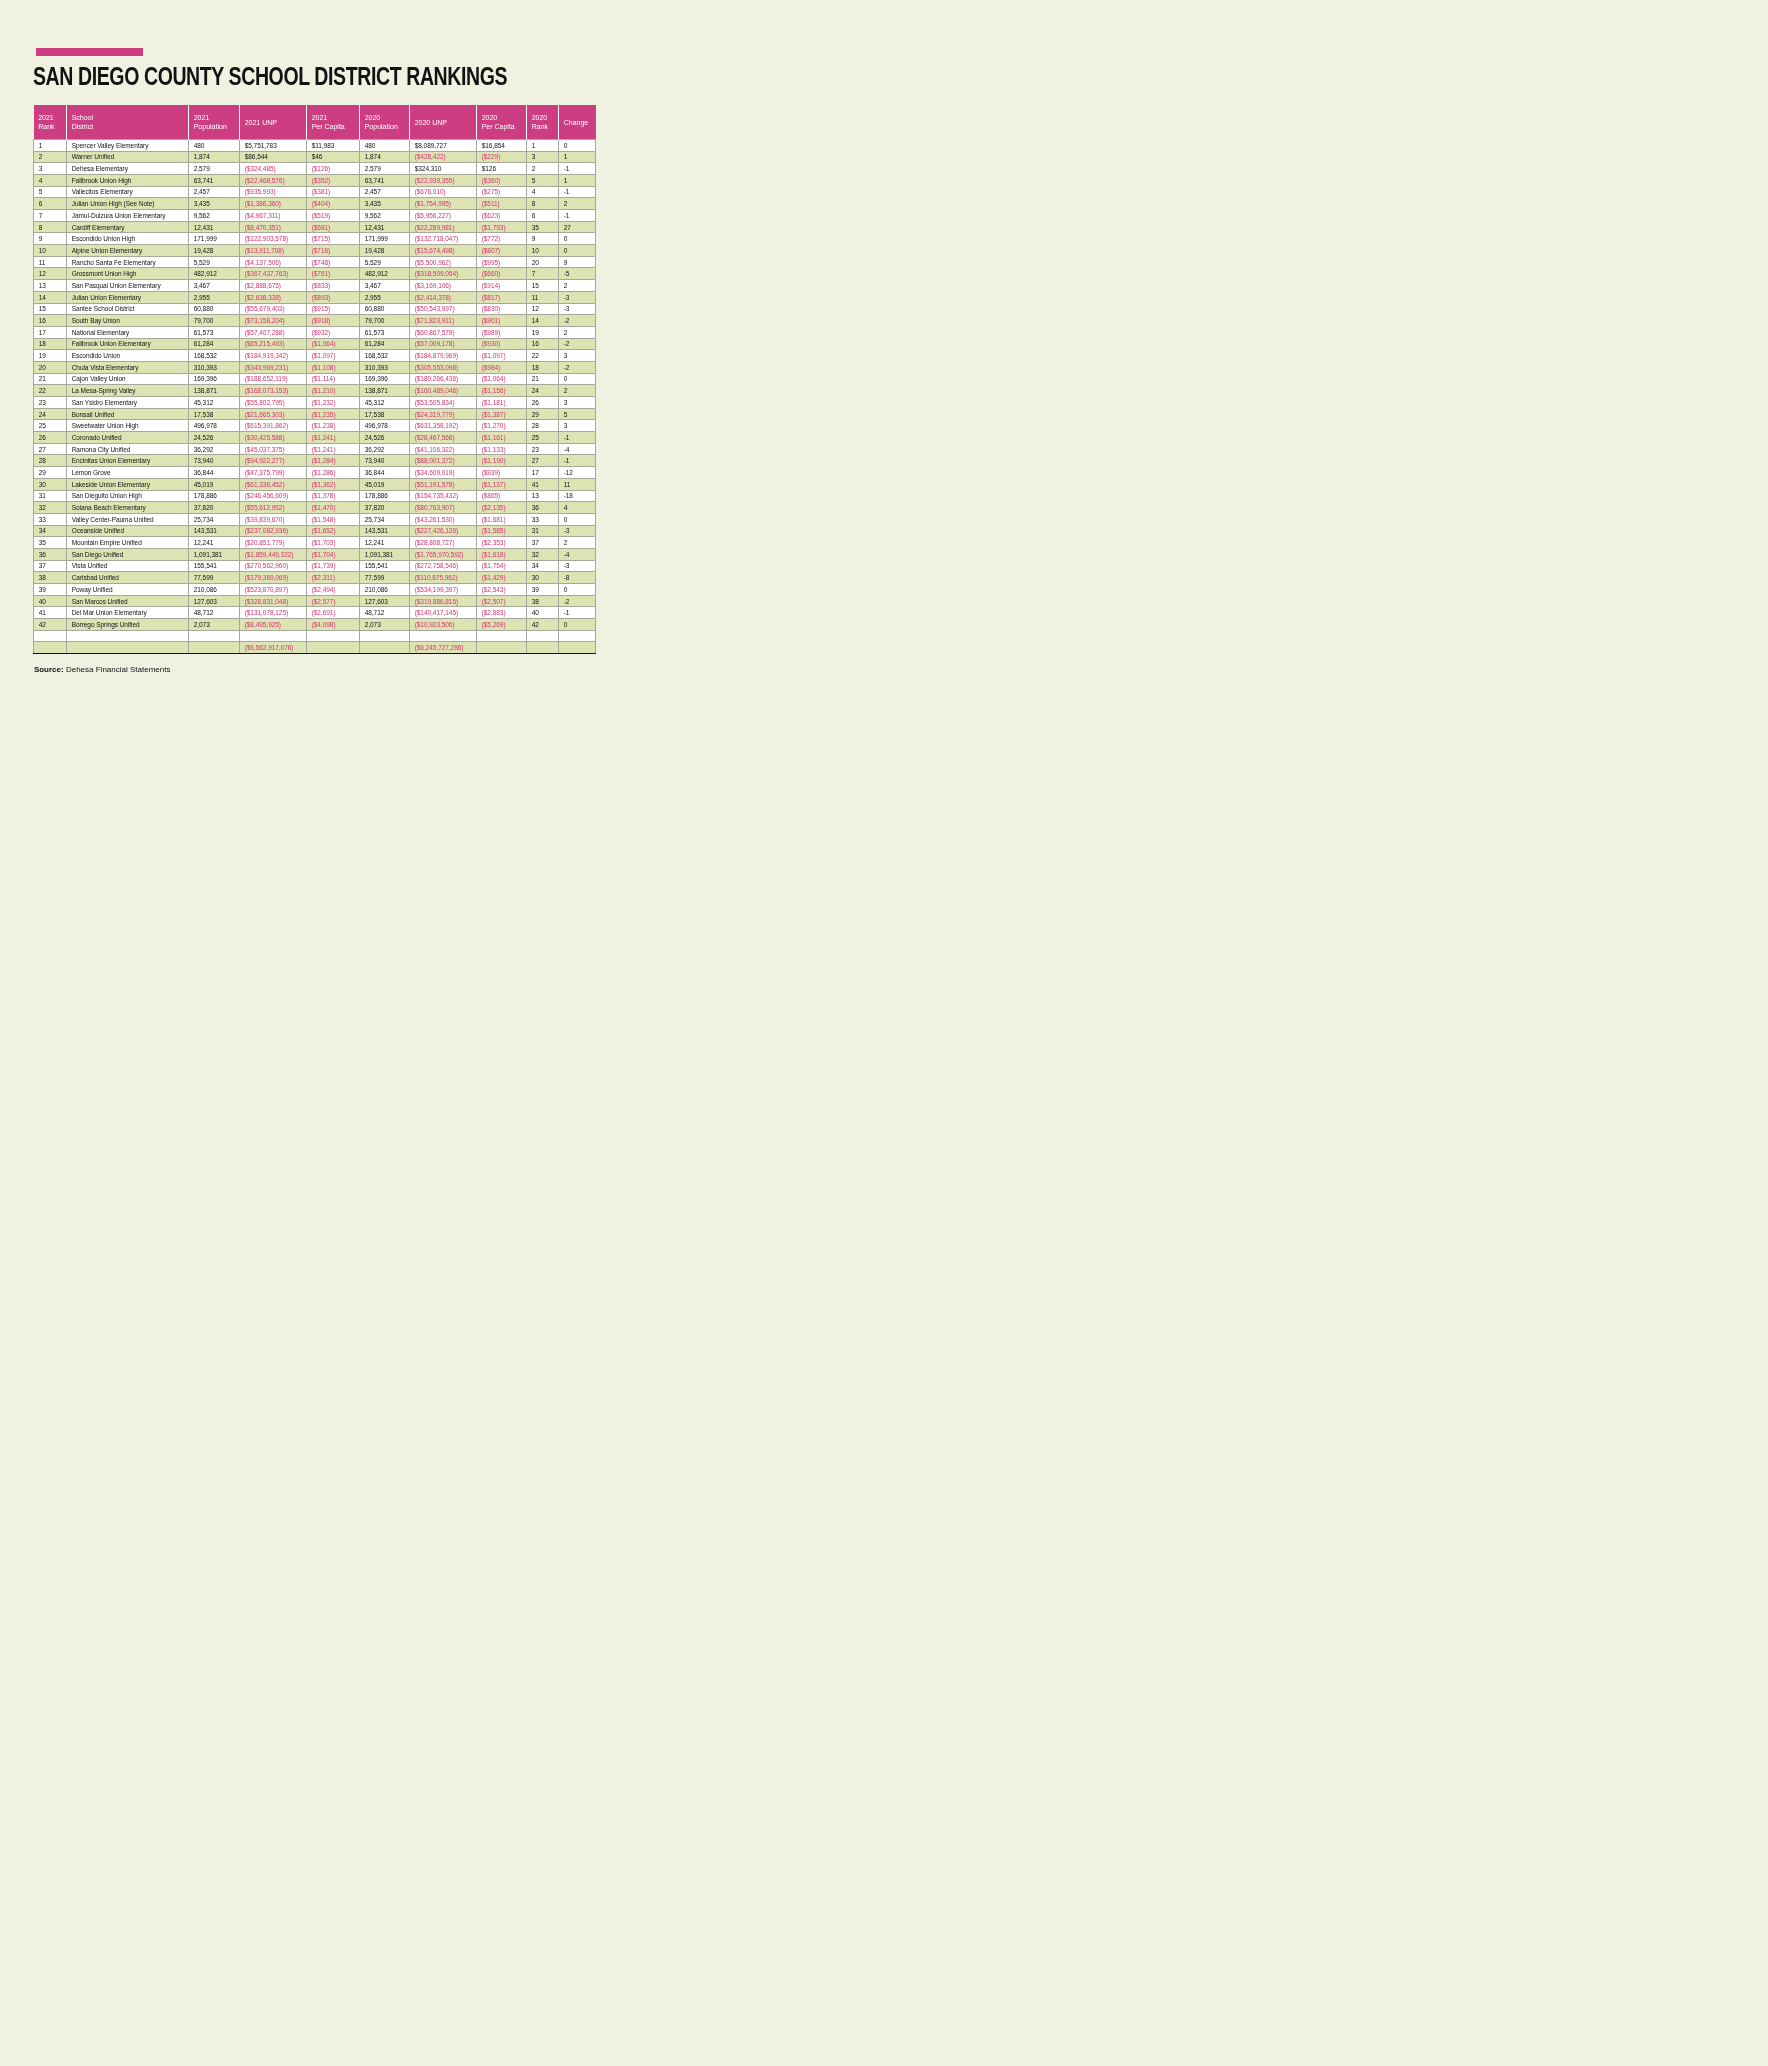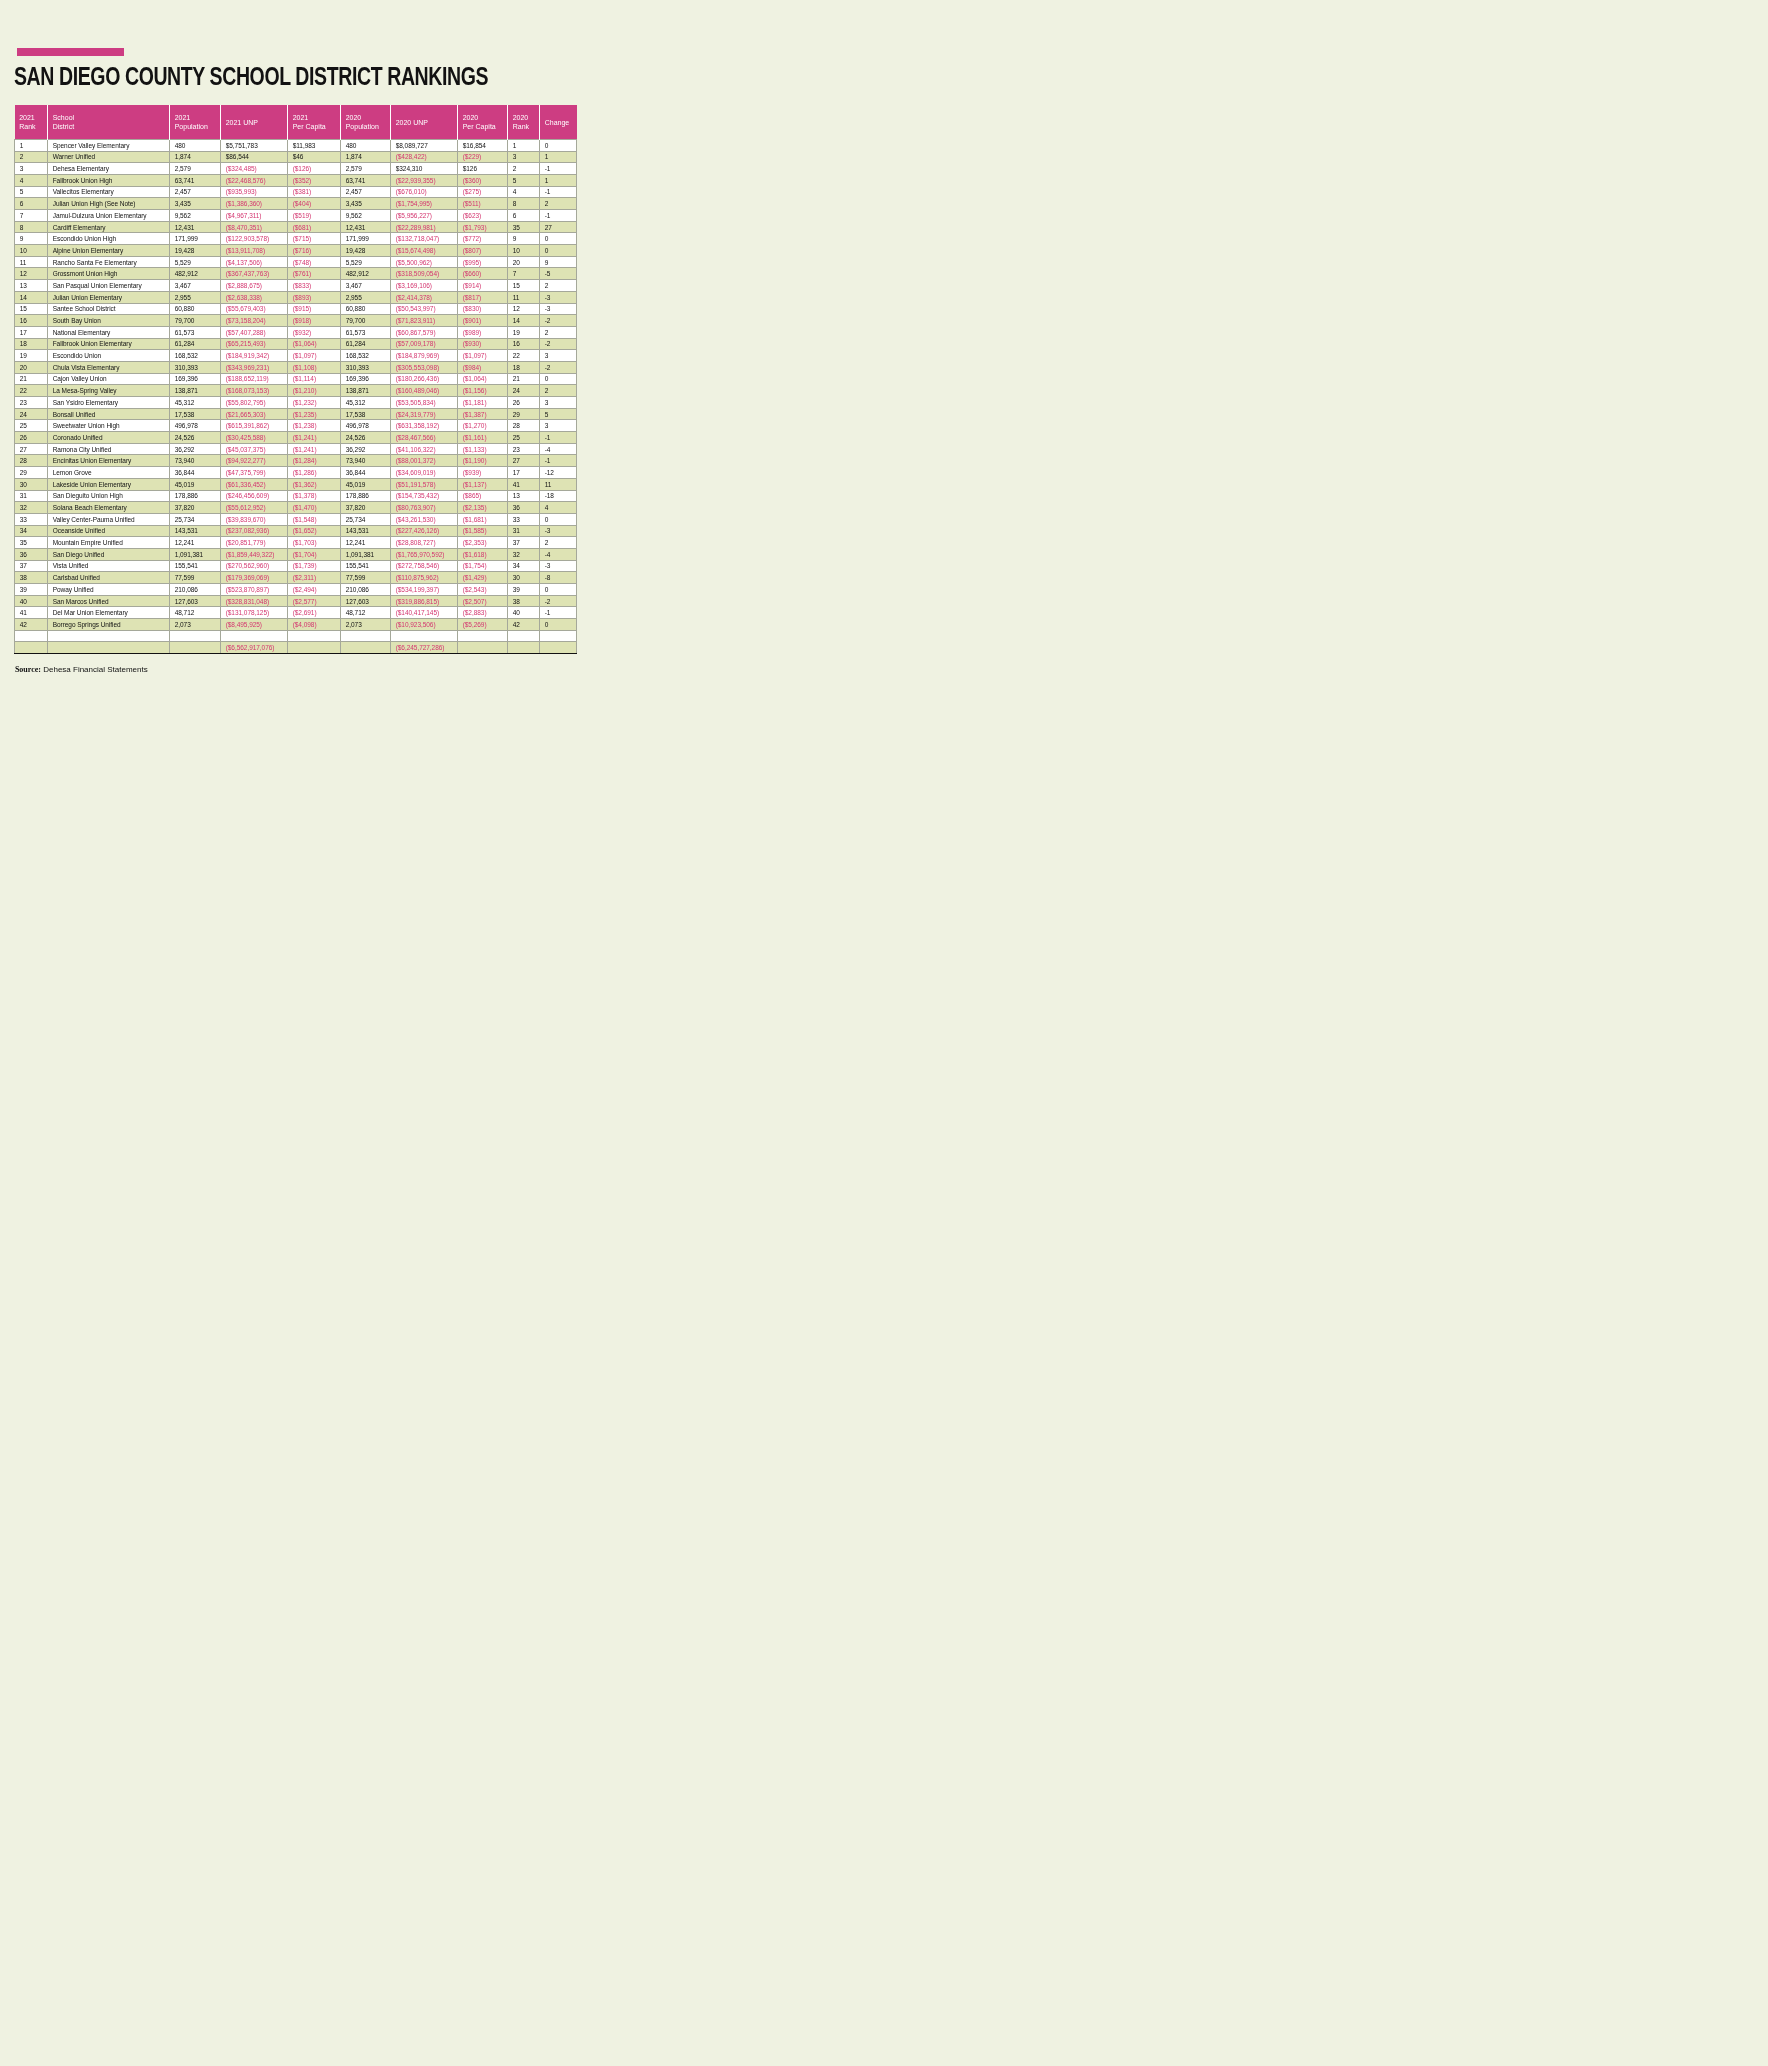--- a/index.html
+++ b/index.html
@@ -6,21 +6,21 @@
     margin: 0;
     padding: 0;
     background: #eff2e1;
     font-family: "Liberation Sans", sans-serif;
     color: #121212;
   }
   .page {
     width: 627px;
     min-height: 732px;
     box-sizing: border-box;
-    padding: 48px 33px 28px 14px;
+    padding: 48px 33px 28px 33px;
   }
   .accent-bar {
     width: 107px;
     height: 8px;
     background: #cd3d82;
     margin-left: 2.8px;
   }
   h1.title {
     margin: 8.4px 0 0 0;
     font-size: 25px;
@@ -69,21 +69,21 @@
   table.rankings tr.alt td { background: #dee3b4; }
   table.rankings td.neg { color: #d4356f; }
   table.rankings tr.totals td {
     background: #dee3b4;
     border-bottom: 1.9px solid #111111;
   }
   .source {
     margin: 11.2px 0 0 0.9px;
     font-size: 8px;
   }
-  .source .lbl { font-weight: bold; font-family: Liberation Serif, serif; }
+  .source .lbl { font-weight: bold; }
 </style>
 </head>
 <body>
 
 <div class="page">
 
   <div class="accent-bar"></div>
 
   <h1 class="title"><span class="squeeze">SAN DIEGO COUNTY SCHOOL DISTRICT RANKINGS</span></h1>
 

